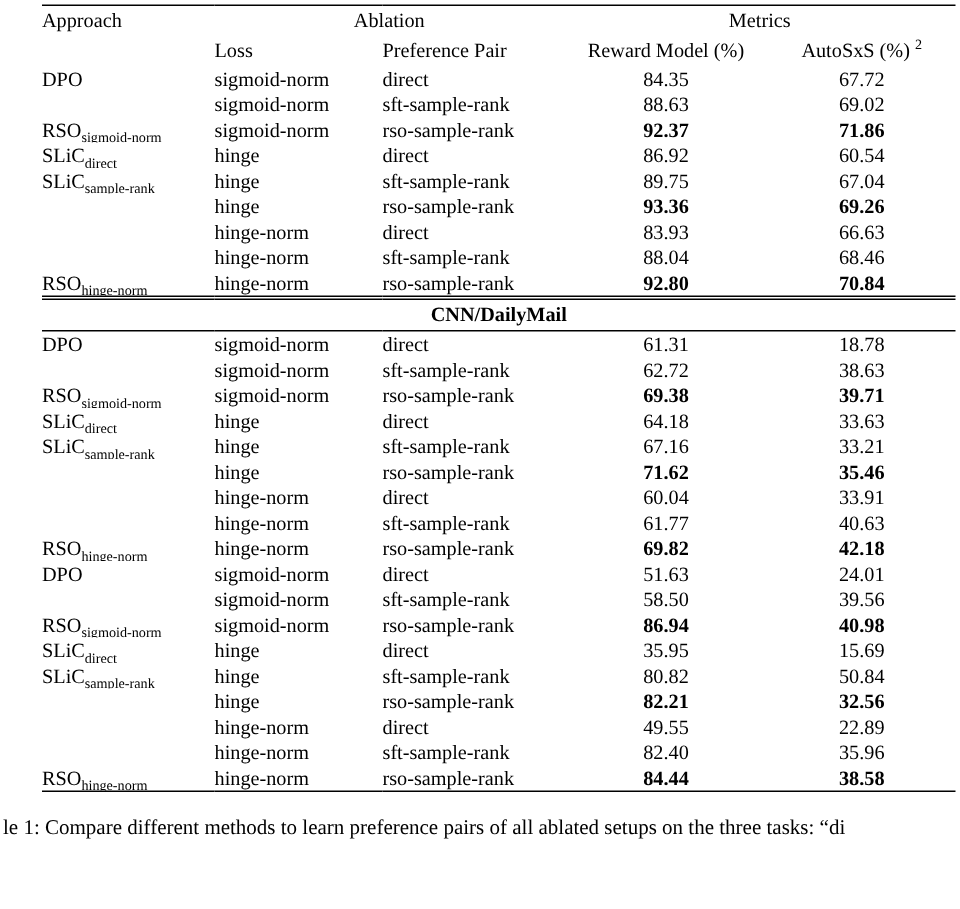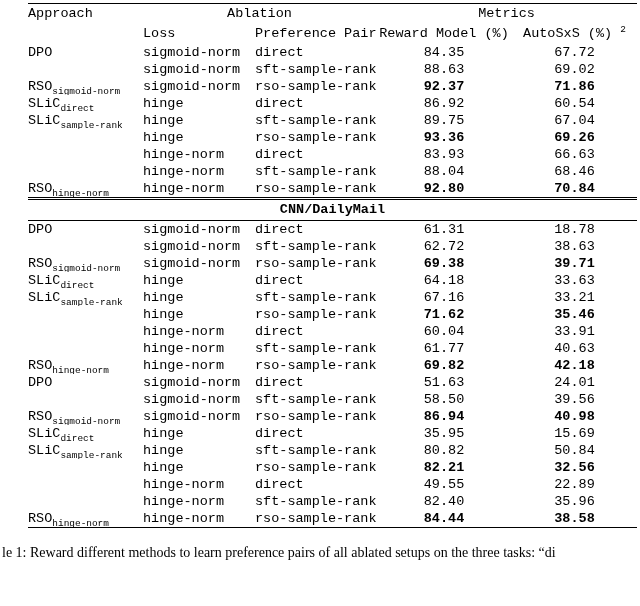--- a/index.html
+++ b/index.html
@@ -16,21 +16,20 @@
     background: #ffffff;
   }
   table.results {
     border-collapse: collapse;
     table-layout: fixed;
     width: 609px;
     margin: 3px 0 0 28px;
     border-top: 1.5px solid #000;
     border-bottom: 1.5px solid #000;
     font-size: 13.5px;
-    font-family: Liberation Mono, monospace;
   }
   th, td {
     padding: 0;
     font-weight: normal;
     height: 17px;
     line-height: 17px;
     text-align: left;
     vertical-align: middle;
     overflow: hidden;
     white-space: nowrap;
@@ -282,15 +281,15 @@
         <tr>
           <td class="approach"><span>RSO</span><sub>hinge-norm</sub></td>
           <td>hinge-norm</td>
           <td>rso-sample-rank</td>
           <td class="num bold">84.44</td>
           <td class="num bold">38.58</td>
         </tr>
       </tbody>
     </table>
 
-  <div class="caption">le 1: Reward different methods to learn preference pairs of all ablated setups on the three tasks: “di</div>
+  <div class="caption">le 1: Compare different methods to learn preference pairs of all ablated setups on the three tasks: “di</div>
 
 </div>
 
 </body></html>

